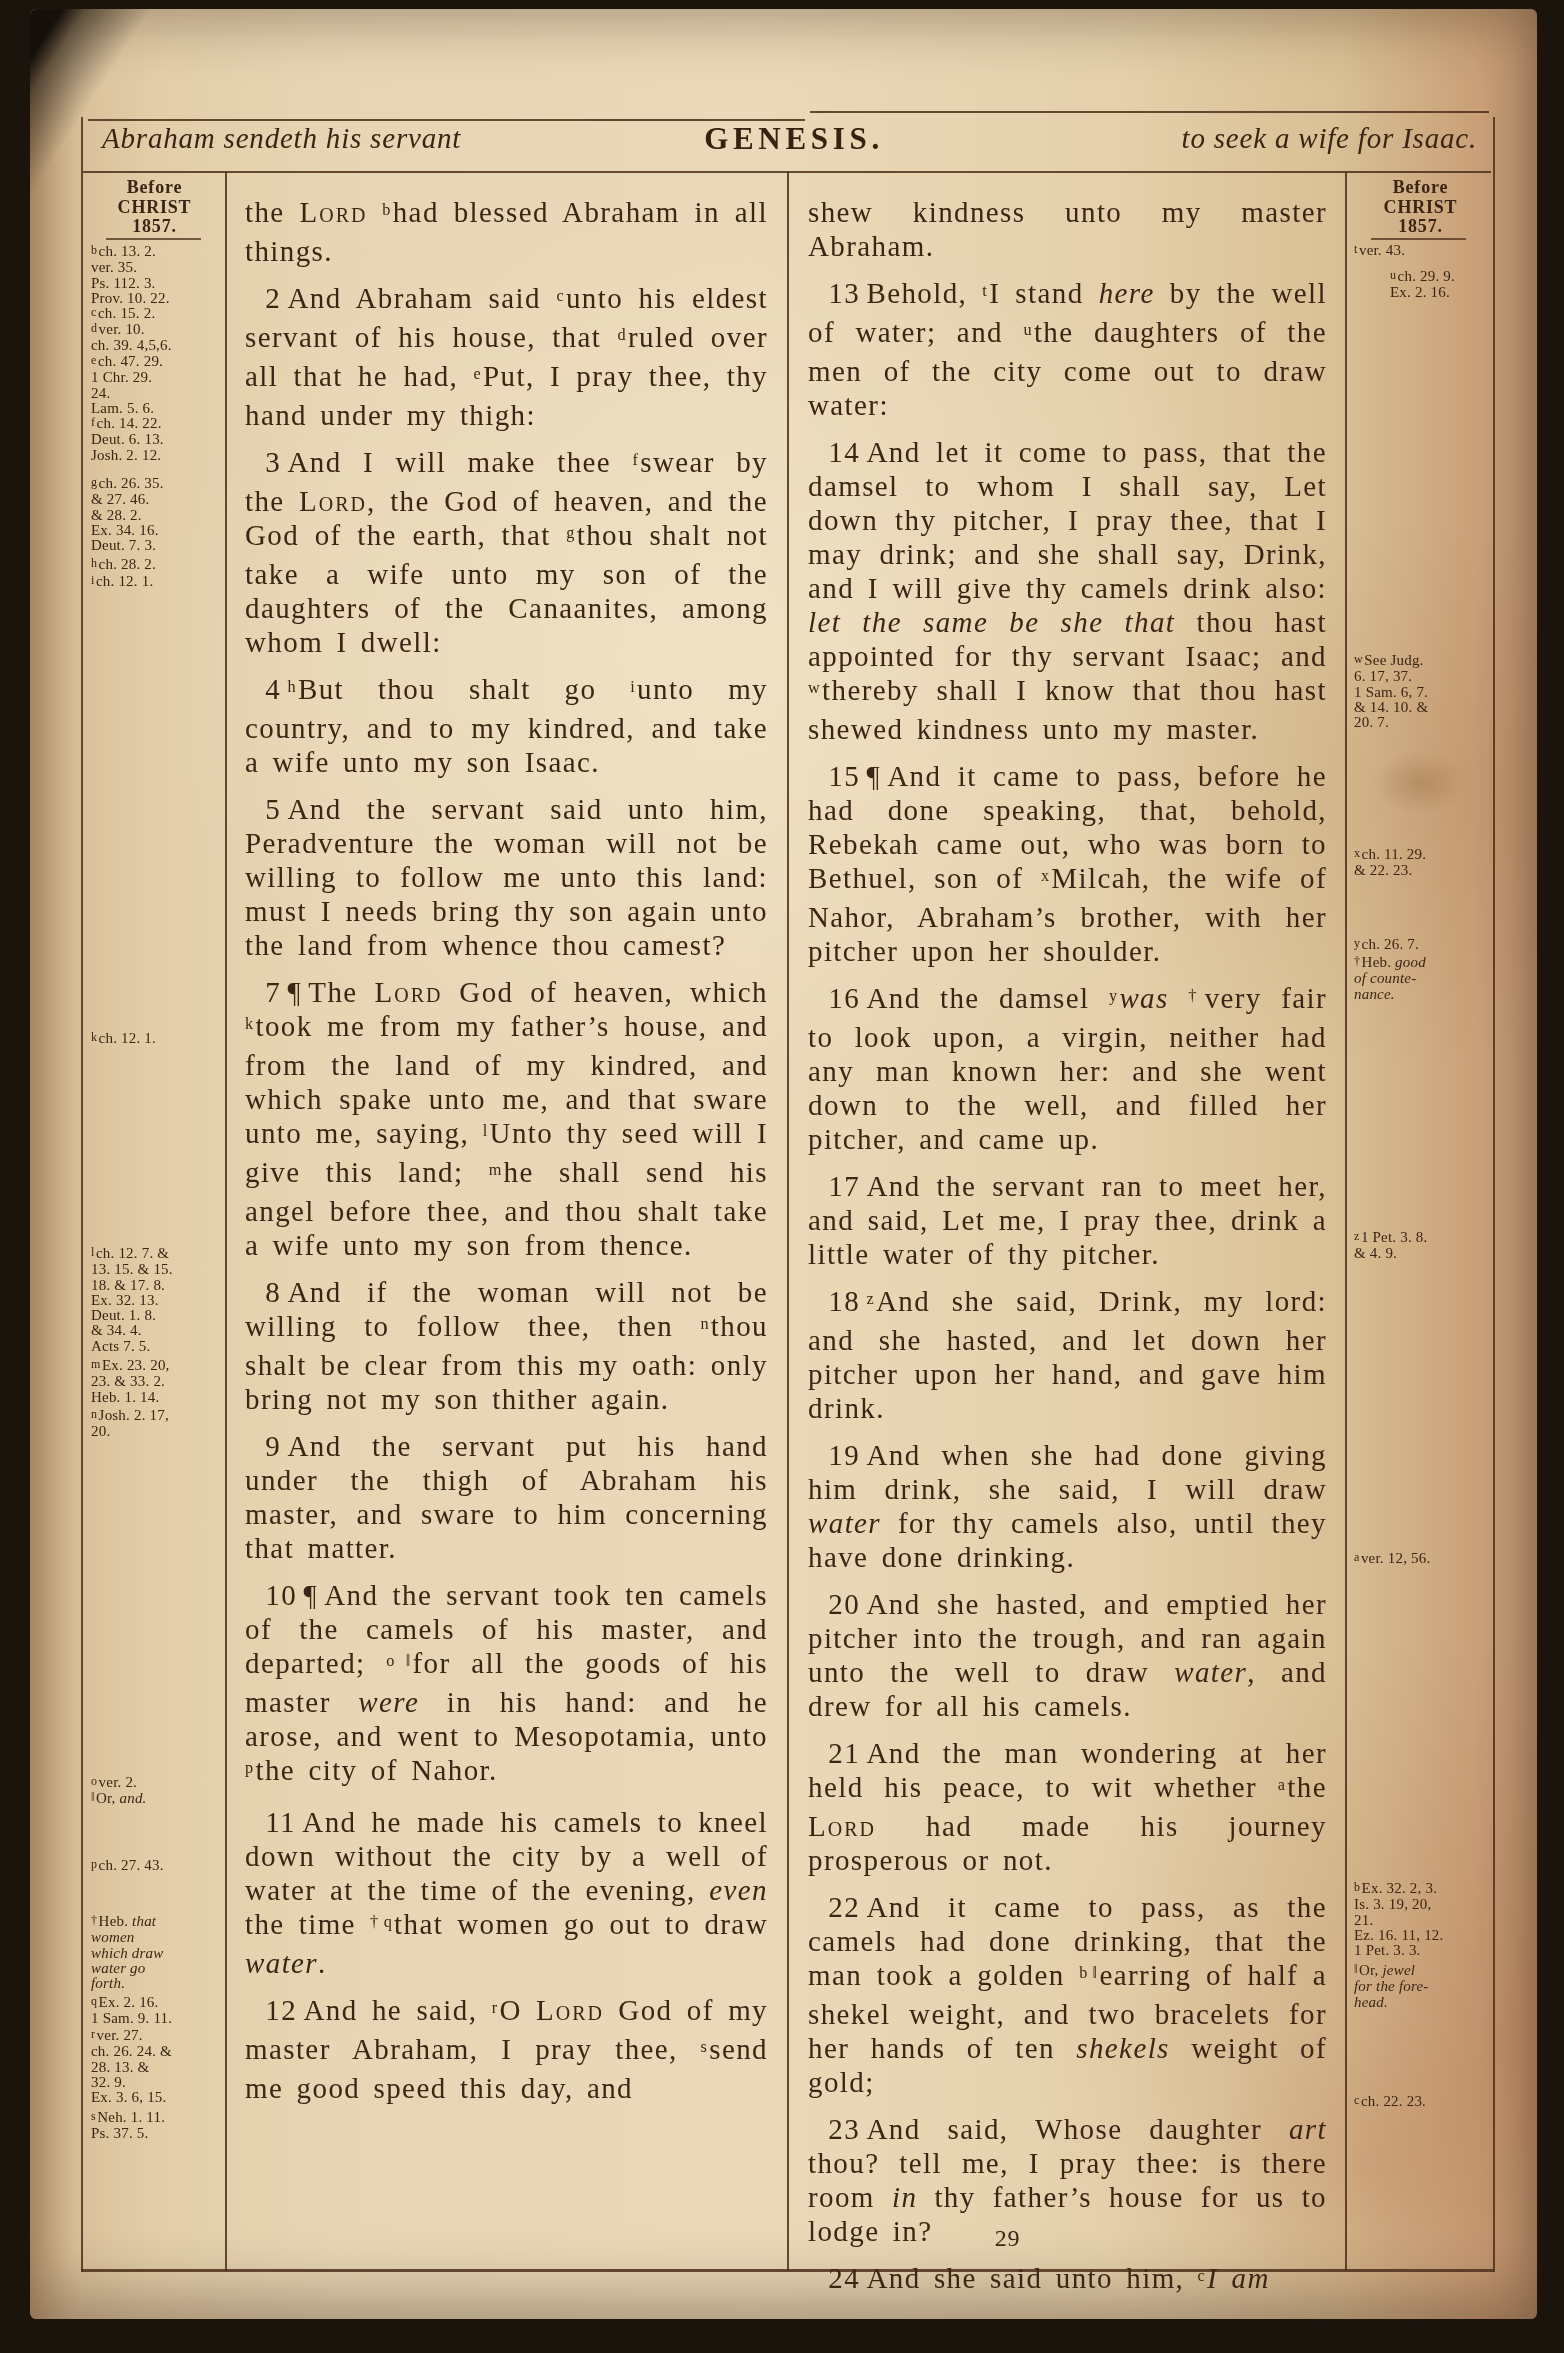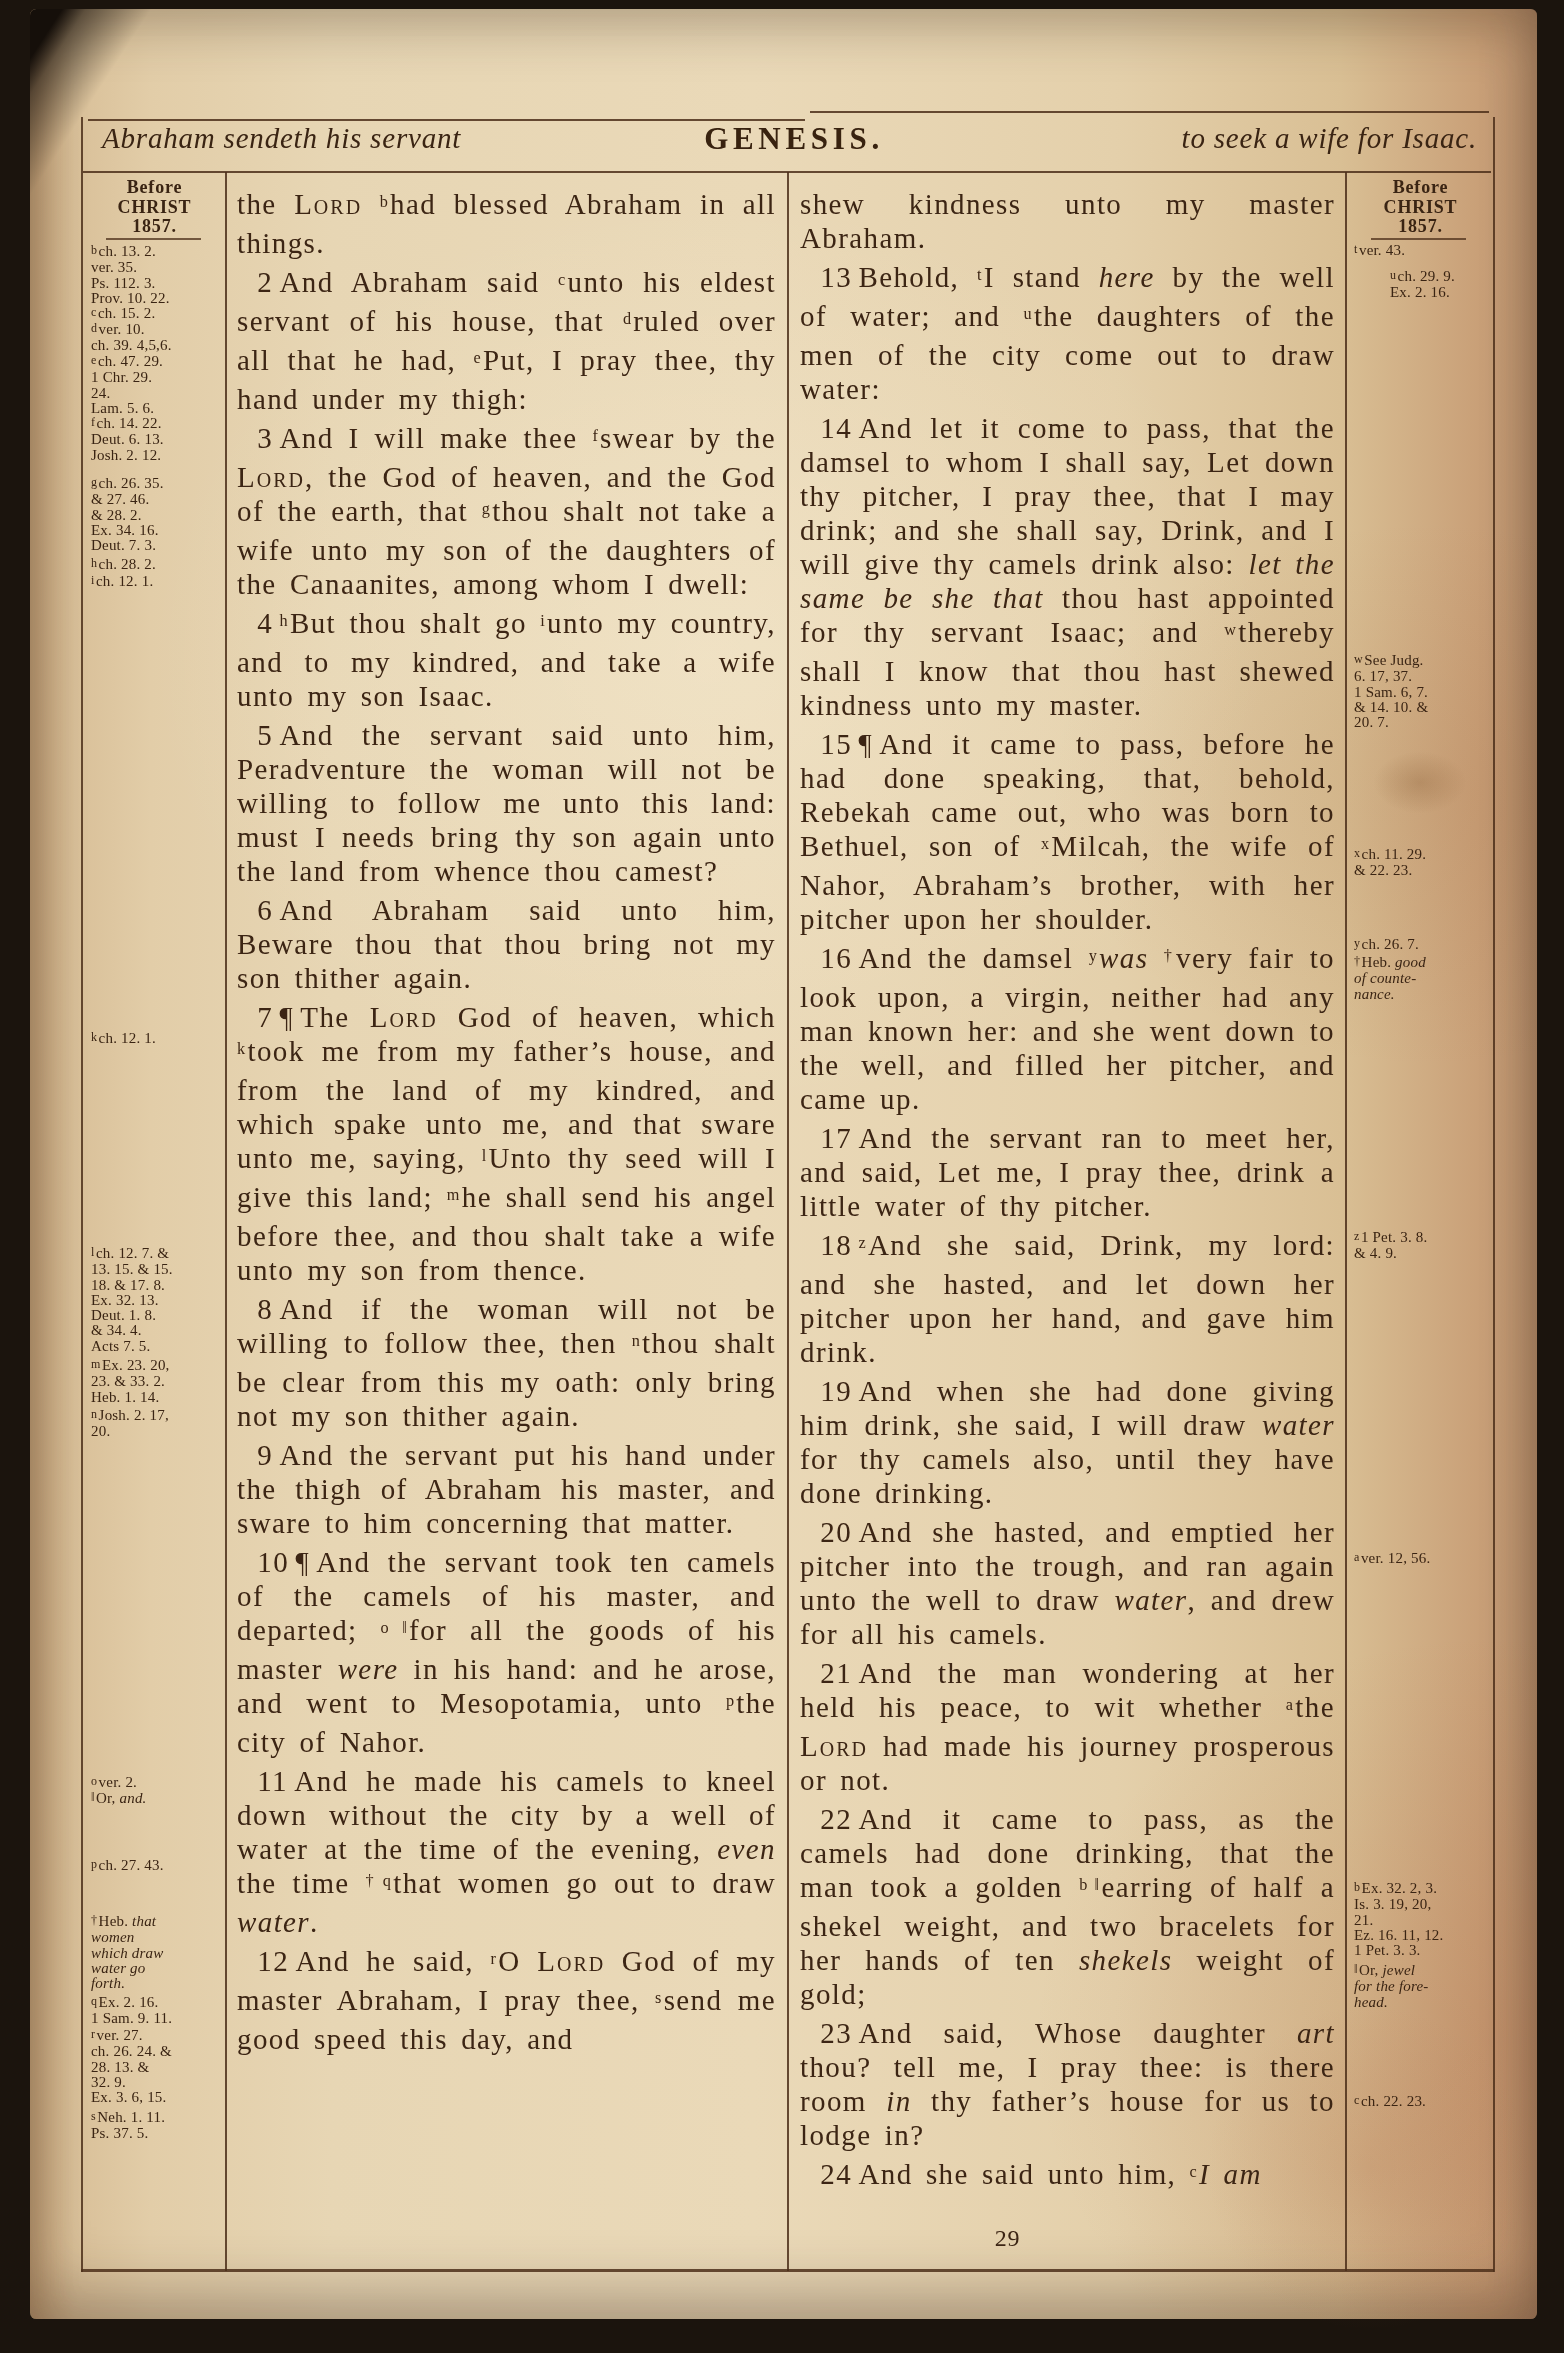--- a/index.html
+++ b/index.html
@@ -42,21 +42,21 @@
     position:absolute;top:178px;text-align:center;font-weight:bold;
     font-size:18px;line-height:19.6px;color:#3a2413;letter-spacing:0.8px;
   }
 
   .refcol{position:absolute;top:0;height:2354px;color:#3a2413;}
   .note{position:absolute;left:0;width:100%;font-size:15px;line-height:15.3px;font-weight:normal;letter-spacing:0.2px;}
   .nline{white-space:nowrap;}
 
   .textcol{position:absolute;top:182px;color:#3c2514;}
   .verse{
-    margin:5px;font-size:29px;line-height:34px;text-align:justify;
+    margin:13px;font-size:29px;line-height:34px;text-align:justify;
     text-indent:20.3px;letter-spacing:1.4px;word-spacing:4.7px;
   }
   .verse.cont{text-indent:0;}
   .vnum{padding-right:6.3px;}
   .pilcrow{padding-right:6.3px;}
   .it{font-style:italic;}
   .sc{font-variant:small-caps;letter-spacing:2px;}
   .ref{font-size:0.56em;position:relative;top:-0.45em;margin-right:2.3px;letter-spacing:0;word-spacing:0;font-style:normal;}
   .note .ref{font-size:0.8em;top:-0.2em;margin-right:1.6px;}
 
@@ -239,21 +239,20 @@
       <div class="nline"><span class="ref">c</span><span>ch. 22. 23.</span></div>
     </div>
   </div>
 
 <div class="textcol" id="col-left" style="left:232px;width:549px;">
     <p class="verse cont"><span>the </span><span class="sc">Lord</span><span> </span><span class="ref">b</span><span>had blessed Abraham in all things.</span></p>
     <p class="verse"><span class="vnum">2</span><span>And Abraham said </span><span class="ref">c</span><span>unto his eldest servant of his house, that </span><span class="ref">d</span><span>ruled over all that he had, </span><span class="ref">e</span><span>Put, I pray thee, thy hand under my thigh:</span></p>
     <p class="verse"><span class="vnum">3</span><span>And I will make thee </span><span class="ref">f</span><span>swear by the </span><span class="sc">Lord</span><span>, the God of heaven, and the God of the earth, that </span><span class="ref">g</span><span>thou shalt not take a wife unto my son of the daughters of the Canaanites, among whom I dwell:</span></p>
     <p class="verse"><span class="vnum">4</span><span class="ref">h</span><span>But thou shalt go </span><span class="ref">i</span><span>unto my country, and to my kindred, and take a wife unto my son Isaac.</span></p>
     <p class="verse"><span class="vnum">5</span><span>And the servant said unto him, Peradventure the woman will not be willing to follow me unto this land: must I needs bring thy son again unto the land from whence thou camest?</span></p>
-    <p class="verse"><span class="vnum">6</span><span>And Abraham said unto him, Beware thou that thou bring not my son thither again.</span></p>
     <p class="verse"><span class="vnum">7</span><span class="pilcrow">¶</span><span>The </span><span class="sc">Lord</span><span> God of heaven, which </span><span class="ref">k</span><span>took me from my father’s house, and from the land of my kindred, and which spake unto me, and that sware unto me, saying, </span><span class="ref">l</span><span>Unto thy seed will I give this land; </span><span class="ref">m</span><span>he shall send his angel before thee, and thou shalt take a wife unto my son from thence.</span></p>
     <p class="verse"><span class="vnum">8</span><span>And if the woman will not be willing to follow thee, then </span><span class="ref">n</span><span>thou shalt be clear from this my oath: only bring not my son thither again.</span></p>
     <p class="verse"><span class="vnum">9</span><span>And the servant put his hand under the thigh of Abraham his master, and sware to him concerning that matter.</span></p>
     <p class="verse"><span class="vnum">10</span><span class="pilcrow">¶</span><span>And the servant took ten camels of the camels of his master, and departed; </span><span class="ref">o ‖</span><span>for all the goods of his master </span><span class="it">were</span><span> in his hand: and he arose, and went to Mesopotamia, unto </span><span class="ref">p</span><span>the city of Nahor.</span></p>
     <p class="verse"><span class="vnum">11</span><span>And he made his camels to kneel down without the city by a well of water at the time of the evening, </span><span class="it">even</span><span> the time </span><span class="ref">† q</span><span>that women go out to draw </span><span class="it">water</span><span>.</span></p>
     <p class="verse"><span class="vnum">12</span><span>And he said, </span><span class="ref">r</span><span>O </span><span class="sc">Lord</span><span> God of my master Abraham, I pray thee, </span><span class="ref">s</span><span>send me good speed this day, and</span></p>
   </div>
 <div class="textcol" id="col-right" style="left:795px;width:545px;">
     <p class="verse cont"><span>shew kindness unto my master Abraham.</span></p>
     <p class="verse"><span class="vnum">13</span><span>Behold, </span><span class="ref">t</span><span>I stand </span><span class="it">here</span><span> by the well of water; and </span><span class="ref">u</span><span>the daughters of the men of the city come out to draw water:</span></p>

